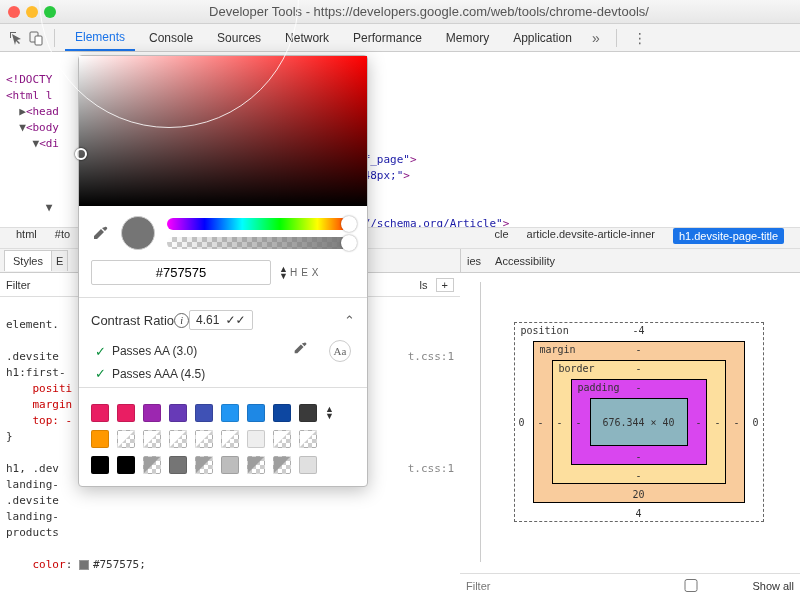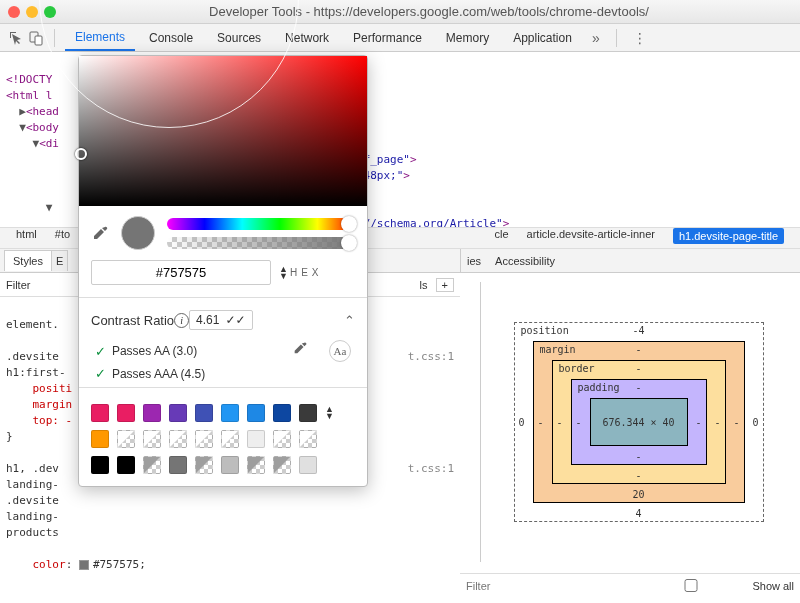--- a/index.html
+++ b/index.html
@@ -115,21 +115,21 @@
   .boxmodel {
     position:absolute; right:20px; top:230px; width:300px; height:280px;
     display:flex; align-items:center; justify-content:center;
     border-left:1px solid #ccc;
     padding-left: 16px;
   }
   .bm-layer { border:1px dashed #666; position:relative; }
   .bm-position{ width:250px; height:200px; background:#fff; border-style:dashed;}
   .bm-margin{ position:absolute; inset:18px; background:#f9cc9d; border:1px solid #000;}
   .bm-border{ position:absolute; inset:18px; background:#fddf9e; border:1px solid #000;}
-  .bm-padding{ position:absolute; inset:18px; background:#c4b5fd; border:1px solid #000;}
+  .bm-padding{ position:absolute; inset:18px; background:#d946ef; border:1px solid #000;}
   .bm-content{ position:absolute; inset:18px; background:#8cb5c0; border:1px solid #000; display:flex; align-items:center; justify-content:center; font-size:10px; font-family:Menlo,monospace;}
   .bm-label{ position:absolute; font-size:10px; font-family:Menlo,monospace; color:#333;}
   .bm-label.top{top:2px; left:6px;}
   .bm-label.val-t{top:2px; left:50%; transform:translateX(-50%);}
   .bm-label.val-b{bottom:2px; left:50%; transform:translateX(-50%);}
   .bm-label.val-l{left:4px; top:50%; transform:translateY(-50%);}
   .bm-label.val-r{right:4px; top:50%; transform:translateY(-50%);}
   
   .picker {
     position:absolute;

